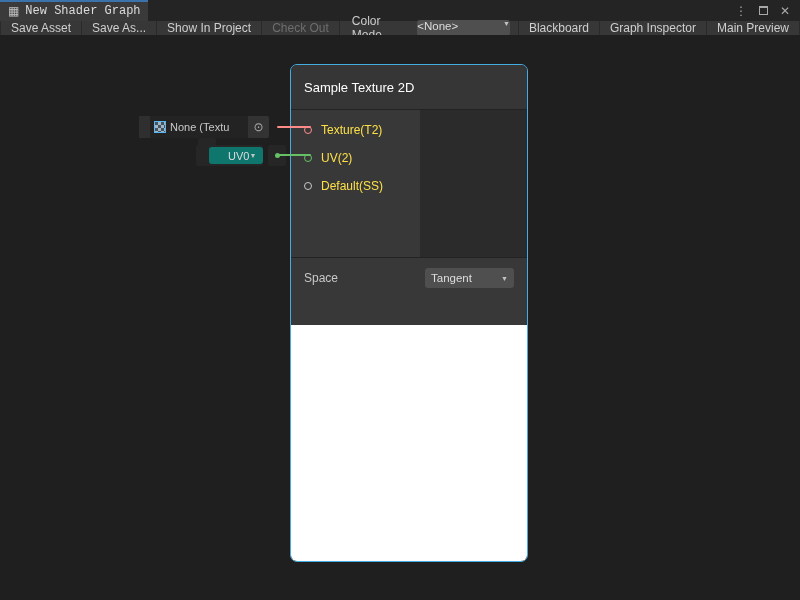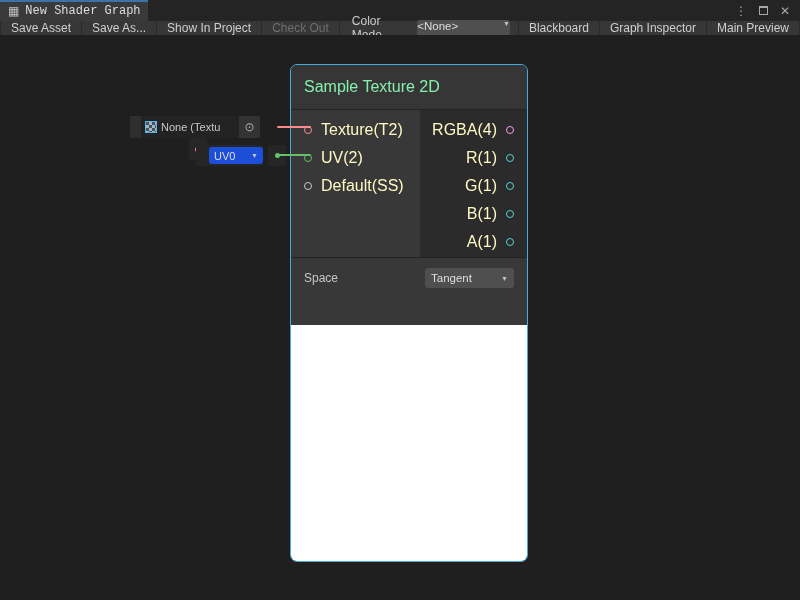--- a/index.html
+++ b/index.html
@@ -33,29 +33,29 @@
 
   
   .canvas { position:relative; width:800px; height:558px; background:#1F1F1F; }
 
   
   .node { position:absolute; left:290px; top:29px; width:238px; height:498px;
           border:1.5px solid #45ACE0; border-radius:7px; background:#2B2B2B;
           display:flex; flex-direction:column; overflow:hidden; }
   .node-header { height:45px; background:#363636; display:flex; align-items:center;
                  padding-left:13px; border-bottom:1px solid #232323; }
-  .node-title { font-size:16px; color:#86efac; }
+  .node-title { font-size:13px; color:#ffffff; }
   .ports { display:flex; height:148px; border-bottom:1px solid #232323; }
   .ports-in { width:129px; background:#383838; padding-top:6px; }
   .ports-out { flex:1; background:#2B2B2B; padding-top:6px; }
   .port-row { height:28px; display:flex; align-items:center; }
   .port-row.in { padding-left:13px; }
   .port-row.out { justify-content:flex-end; padding-right:13px; }
   .port-circle { width:8px; height:8px; border-radius:50%; border:1.5px solid #CCC; flex:none; }
-  .port-label { font-size:16px; color:#fef9c3; white-space:nowrap; }
+  .port-label { font-size:12px; color:#fde047; white-space:nowrap; }
   .port-row.in .port-label { margin-left:9px; }
   .port-row.out .port-label { margin-right:9px; }
   .controls { height:67px; background:#383838; padding:8px 13px 0 13px; }
   .ctl-row { height:24px; margin-bottom:3px; display:flex; align-items:center; justify-content:space-between; }
   .ctl-label { font-size:12px; color:#C8C8C8; }
   .ctl-dd { width:89px; height:20px; background:#4F4F4F; border-radius:3px; display:flex;
             align-items:center; justify-content:space-between; padding:0 6px; cursor:default; }
   .ctl-dd-value { font-size:11.5px; color:#DDDDDD; }
   .preview { flex:1; background:#FFFFFF; }
 
@@ -69,22 +69,22 @@
               background:repeating-conic-gradient(#9FB6C6 0% 25%, #47525A 0% 50%);
               background-size:6px 6px; }
   .obj-text { font-size:11px; color:#C8C8C8; white-space:nowrap; }
   .obj-picker { width:21px; background:#333333; display:flex; align-items:center; justify-content:center;
                 color:#AAAAAA; font-size:12px; border-radius:0 2px 2px 0; cursor:default; }
   .conn-cell { width:18px; height:22px; margin-left:5px; background:#262626; border-radius:2px;
                display:flex; align-items:center; justify-content:center; }
   .conn-dot { width:5px; height:5px; border-radius:50%; }
   .uv-strip { width:67px; height:21px; background:#262626; border-radius:2px; display:flex;
               align-items:center; justify-content:flex-end; }
-  .uv-btn { width:54px; height:17px; background:#1d4ed8; border-radius:3px; display:flex;
-            align-items:center; justify-content:space-between; padding:0 5px; cursor:default; }
+  .uv-btn { width:54px; height:17px; background:#0f766e; border-radius:3px; display:flex;
+            align-items:center; justify-content:space-between; padding:0 19px; cursor:default; }
   .uv-btn-label { font-size:11px; color:#DDDDDD; }
   .conn-cell.uv { height:21px; }
 
   .wire { position:absolute; height:2px; z-index:5; border-radius:1px; }
 </style>
 </head>
 <body>
 
 <div class="tabbar">
   <div class="tab">
@@ -113,21 +113,21 @@
 
   <div class="tb-right">
     <div class="tb-btn first">Blackboard</div>
     <div class="tb-btn">Graph Inspector</div>
     <div class="tb-btn">Main Preview</div>
   </div>
 </div>
 
 <div class="canvas">
 
-  <div class="inline-row" style="left:130px; top:81px;flex-direction:column;">
+  <div class="inline-row" style="left:139px; top:81px;flex-direction:column;">
     <div class="obj-group">
       <div class="obj-thumb"></div>
       <div class="obj-field">
         <span class="tex-icon"></span>
         <span class="obj-text">None (Textu</span>
       </div>
       <div class="obj-picker">⊙</div>
     </div>
     <div class="conn-cell">
       <div class="conn-dot" style="background-color: rgb(255, 138, 138);"></div>
@@ -162,42 +162,20 @@
         </div>
         <div class="port-row in">
           <span class="port-circle" style="border-color: rgb(102, 193, 102);"></span>
           <span class="port-label">UV(2)</span>
         </div>
         <div class="port-row in">
           <span class="port-circle" style="border-color: rgb(200, 200, 200);"></span>
           <span class="port-label">Default(SS)</span>
         </div>
       </div>
-      <div class="ports-out">
-        <div class="port-row out">
-          <span class="port-label">RGBA(4)</span>
-          <span class="port-circle" style="border-color: rgb(244, 155, 242);"></span>
-        </div>
-        <div class="port-row out">
-          <span class="port-label">R(1)</span>
-          <span class="port-circle" style="border-color: rgb(86, 211, 211);"></span>
-        </div>
-        <div class="port-row out">
-          <span class="port-label">G(1)</span>
-          <span class="port-circle" style="border-color: rgb(86, 211, 211);"></span>
-        </div>
-        <div class="port-row out">
-          <span class="port-label">B(1)</span>
-          <span class="port-circle" style="border-color: rgb(86, 211, 211);"></span>
-        </div>
-        <div class="port-row out">
-          <span class="port-label">A(1)</span>
-          <span class="port-circle" style="border-color: rgb(86, 211, 211);"></span>
-        </div>
-      </div>
     </div>
 
     <div class="controls">
       <div class="ctl-row">
         <span class="ctl-label">Space</span>
         <div class="ctl-dd">
           <span class="ctl-dd-value">Tangent</span>
           <span class="dd-arrow">▼</span>
         </div>
       </div>

